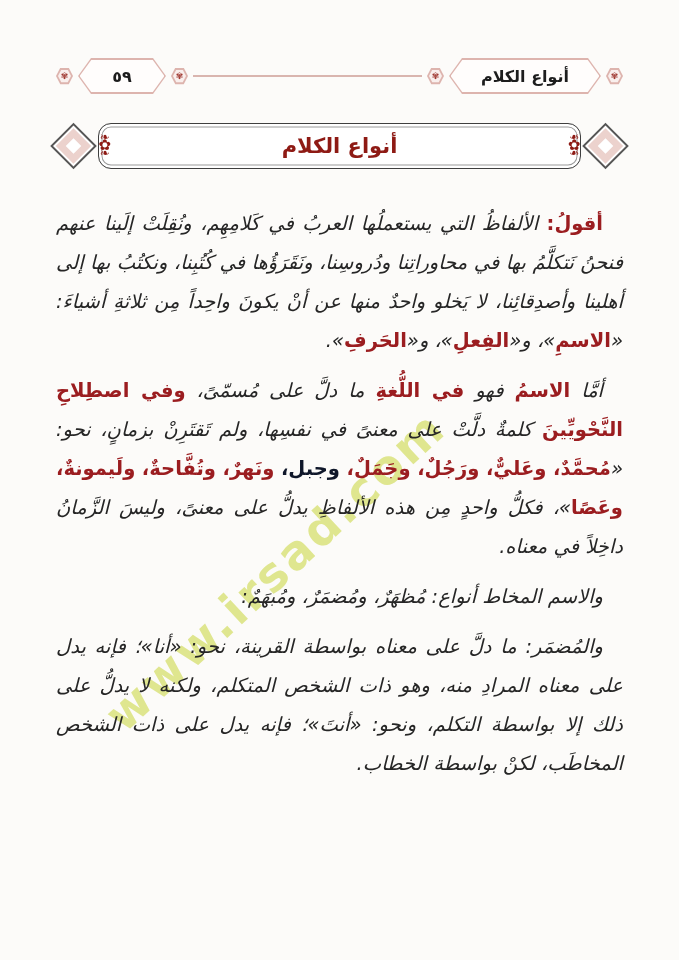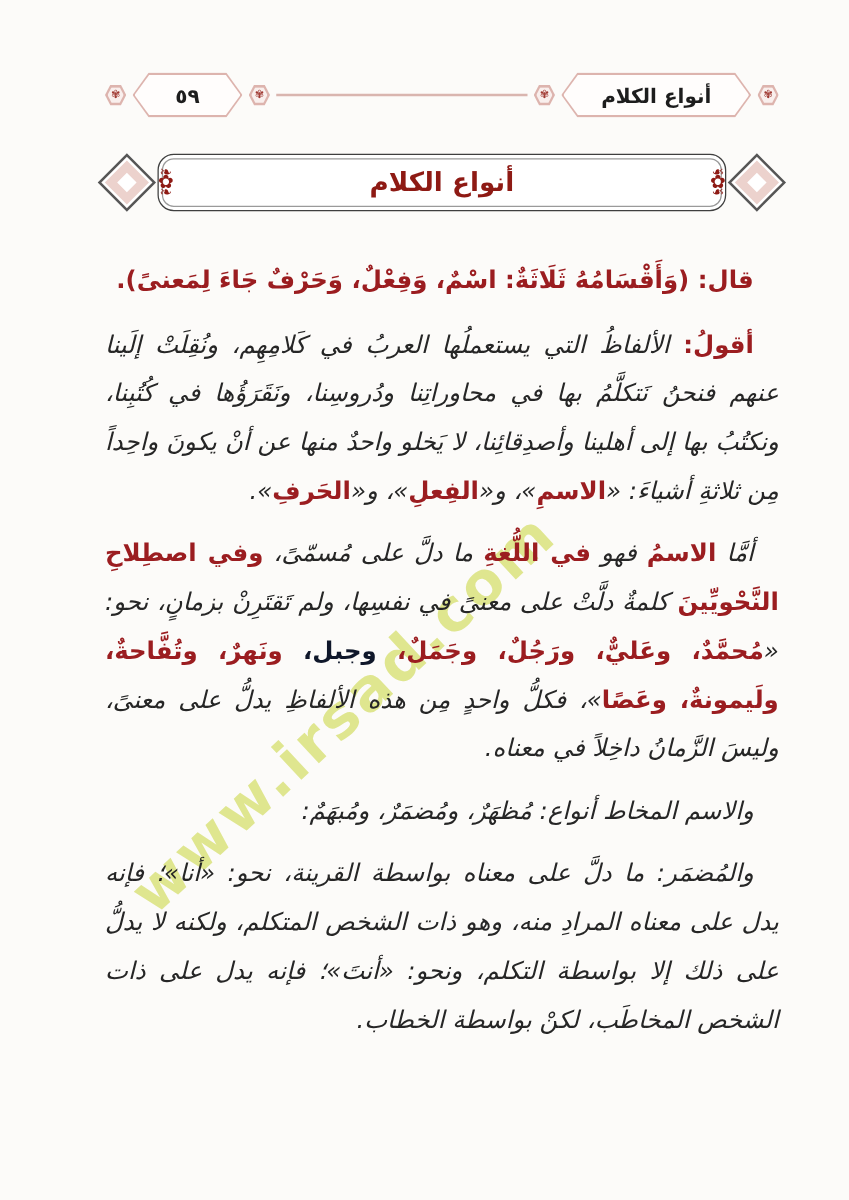--- a/index.html
+++ b/index.html
@@ -15,21 +15,21 @@
   * { margin:0; padding:0; box-sizing:border-box; }
   html,body { width:679px; }
   body {
     width:679px; height:960px;
     background:var(--paper);
     font-family:"DejaVu Sans", sans-serif;
     color:var(--ink);
     position:relative;
     overflow:hidden;
   }
-  .page { position:relative; width:679px; height:960px; padding:56px 56px 0 84px; overflow:hidden; }
+  .page { position:relative; width:679px; height:960px; padding:56px 56px 0 56px; overflow:hidden; }
 
   
   .runhead { display:flex; align-items:center; gap:5px; height:40px; direction:ltr; }
   .rosette {
     width:17px; height:17px; flex:none; position:relative;
     clip-path:polygon(25% 2%,75% 2%,100% 50%,75% 98%,25% 98%,0 50%);
     background:var(--pink);
     display:inline-flex; align-items:center; justify-content:center;
   }
   .rosette::before { content:''; position:absolute; inset:2px;
@@ -137,21 +137,20 @@
       <span class="diamond"></span>
       <span class="cluster">
         <span class="leaf">❧</span>
           <span class="bloom">✿</span>
           <span class="leaf">❧</span>
       </span>
     </div>
   </div>
 
   <main class="article">
-      <p class="para lead"><span class="red-bold">قال: (وَأَقْسَامُهُ ثَلَاثَةٌ: اسْمٌ، وَفِعْلٌ، وَحَرْفٌ جَاءَ لِمَعنىً).</span></p>
       <p class="para"><span class="red-bold">أقولُ:</span><span class="normal"> الألفاظُ التي يستعملُها العربُ في كَلامِهِم، ونُقِلَتْ إلَينا عنهم فنحنُ نَتكلَّمُ بها في محاوراتِنا ودُروسِنا، ونَقَرَؤُها في كُتُبِنا، ونكتُبُ بها إلى أهلينا وأصدِقائِنا، لا يَخلو واحدٌ منها عن أنْ يكونَ واحِداً مِن ثلاثةِ أشياءَ: «</span><span class="red-bold">الاسمِ</span><span class="normal">»، و«</span><span class="red-bold">الفِعلِ</span><span class="normal">»، و«</span><span class="red-bold">الحَرفِ</span><span class="normal">».</span></p>
       <p class="para"><span class="normal">أمَّا </span><span class="red-bold">الاسمُ</span><span class="normal"> فهو </span><span class="red-bold">في اللُّغةِ</span><span class="normal"> ما دلَّ على مُسمّىً، </span><span class="red-bold">وفي اصطِلاحِ النَّحْويِّينَ</span><span class="normal"> كلمةٌ دلَّتْ على معنىً في نفسِها، ولم تَقتَرِنْ بزمانٍ، نحو: «</span><span class="red-bold">مُحمَّدٌ،</span><span class="normal"> </span><span class="red-bold">وعَليٌّ،</span><span class="normal"> </span><span class="red-bold">ورَجُلٌ،</span><span class="normal"> </span><span class="red-bold">وجَمَلٌ،</span><span class="normal"> </span><span class="black-bold">وجبل،</span><span class="normal"> </span><span class="red-bold">ونَهرٌ،</span><span class="normal"> </span><span class="red-bold">وتُفَّاحةٌ،</span><span class="normal"> </span><span class="red-bold">ولَيمونةٌ،</span><span class="normal"> </span><span class="red-bold">وعَصًا</span><span class="normal">»، فكلُّ واحدٍ مِن هذه الألفاظِ يدلُّ على معنىً، وليسَ الزَّمانُ داخِلاً في معناه.</span></p>
       <p class="para"><span class="normal">والاسم المخاط أنواع: مُظهَرٌ، ومُضمَرٌ، ومُبهَمٌ:</span></p>
       <p class="para"><span class="normal">والمُضمَر: ما دلَّ على معناه بواسطة القرينة، نحو: «أنا»؛ فإنه يدل على معناه المرادِ منه، وهو ذات الشخص المتكلم، ولكنه لا يدلُّ على ذلك إلا بواسطة التكلم، ونحو: «أنتَ»؛ فإنه يدل على ذات الشخص المخاطَب، لكنْ بواسطة الخطاب.</span></p>
     </main>
 
   <div class="watermark">www.irsad.com</div>
 
 </div>
 

